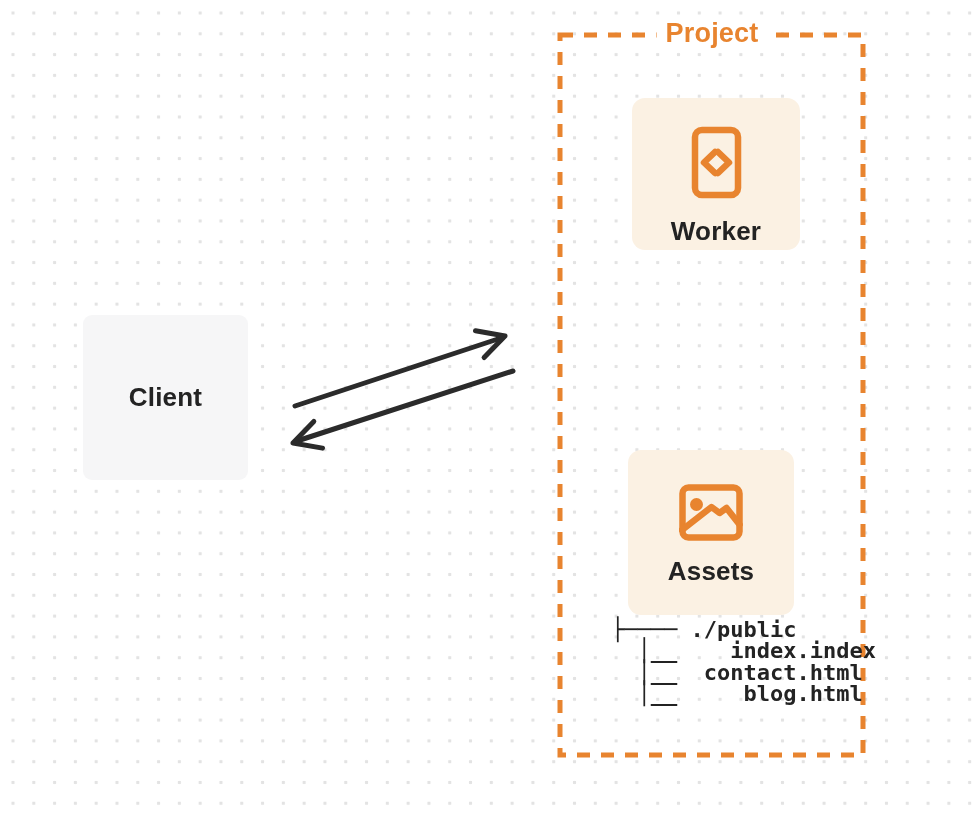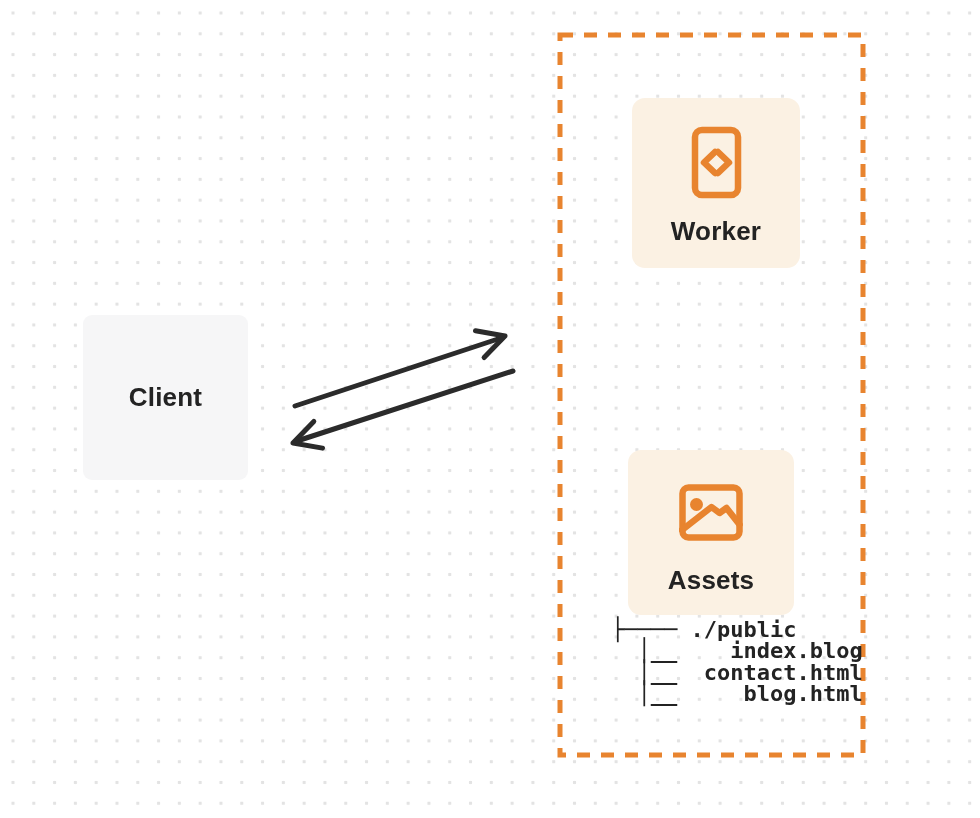--- a/index.html
+++ b/index.html
@@ -64,33 +64,33 @@
   }
   .client-card{
     left:83px; top:315px;
     width:165px; height:165px;
     border-radius:9px;
     background:var(--client-fill);
     justify-content:center;
   }
   .worker-card{
     left:632px; top:98px;
-    width:168px; height:170px;
+    width:168px; height:152px;
     border-radius:13px;
     background:var(--card-fill);
     padding-top:28px;
     gap:17px;
   }
   .assets-card{
     left:628px; top:450px;
     width:166px; height:165px;
     border-radius:13px;
     background:var(--card-fill);
     padding-top:34px;
-    gap:24px;
+    gap:15px;
   }
   .node-label{
     font-size:26px;
     font-weight:700;
     color:var(--ink);
     letter-spacing:0.2px;
   }
   .icon-svg{
     stroke:var(--accent);
     fill:none;
@@ -134,20 +134,21 @@
     <g class="arrow">
       <path d="M295 406 L501 338"></path>
       <path d="M475.5 330.7 L505 336 L484.1 357.5"></path>
     </g>
     <g class="arrow">
       <path d="M513 371 L297 441"></path>
       <path d="M322.5 448.1 L293 443 L313.8 421.4"></path>
     </g>
   </svg>
 
+  <div class="project-label">Project</div>
 
   <div class="card client-card">
     <span class="node-label">Client</span>
   </div>
 
 
   <div class="card worker-card">
     <svg class="icon-svg" width="51" height="73" viewBox="0 0 51 73">
       <rect x="4" y="4" width="43" height="65" rx="7"></rect>
       <polyline points="24,26 13,36.5 24,47"></polyline>
@@ -158,15 +159,15 @@
 
   <div class="card assets-card">
     <svg class="icon-svg" width="64" height="57" viewBox="0 0 64 57">
       <rect x="3.5" y="3.5" width="57" height="50" rx="6"></rect>
       <circle class="fill" cx="17.5" cy="20.5" r="6.5"></circle>
       <polyline points="3,46 32.5,23 40.5,29 47.5,24 60.5,40.5"></polyline>
     </svg>
     <span class="node-label">Assets</span>
   </div>
 
-  <pre class="tree"><div>├──── ./public</div><div>  │__    index.blog</div><div>  │__  contact.html</div><div>  │__     blog.html</div></pre>
+  <pre class="tree"><div>├──── ./public</div><div>  │__    index.index</div><div>  │__  contact.html</div><div>  │__     blog.html</div></pre>
 
 </div>
 
 </body></html>

